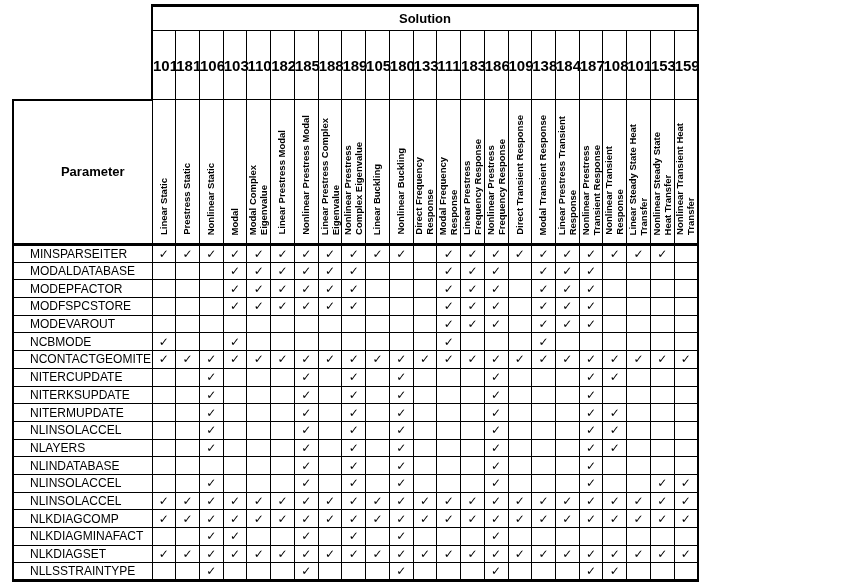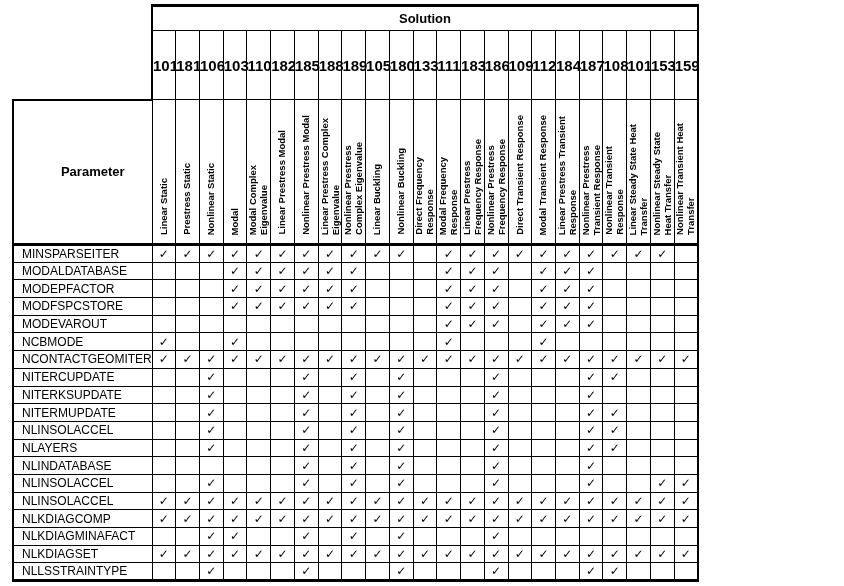--- a/index.html
+++ b/index.html
@@ -84,21 +84,21 @@
     font-size: 9.5px;
     line-height: 10.5px;
     padding: 4px 0;
     text-align: left;
   }
   tbody th.rowlabel {
     border-left: 2px solid #000;
     font-weight: normal;
     font-size: 12px;
     text-align: left;
-    padding-left: 8px;
+    padding-left: 16px;
     white-space: nowrap;
     overflow: hidden;
     vertical-align: middle;
   }
   tbody td.check {
     text-align: center;
     vertical-align: middle;
     font-size: 12px;
     line-height: 12px;
   }
@@ -129,21 +129,21 @@
           <th>185</th>
           <th>188</th>
           <th>189</th>
           <th>105</th>
           <th>180</th>
           <th>133</th>
           <th>111</th>
           <th>183</th>
           <th>186</th>
           <th>109</th>
-          <th>112</th>
+          <th>138</th>
           <th>184</th>
           <th>187</th>
           <th>108</th>
           <th>101</th>
           <th>153</th>
           <th>159</th>
         </tr>
       <tr class="labels-row" id="labels-row">
         <th class="param-header">Parameter</th>
       <th class="rot"><div class="vert">Linear Static</div></th>

